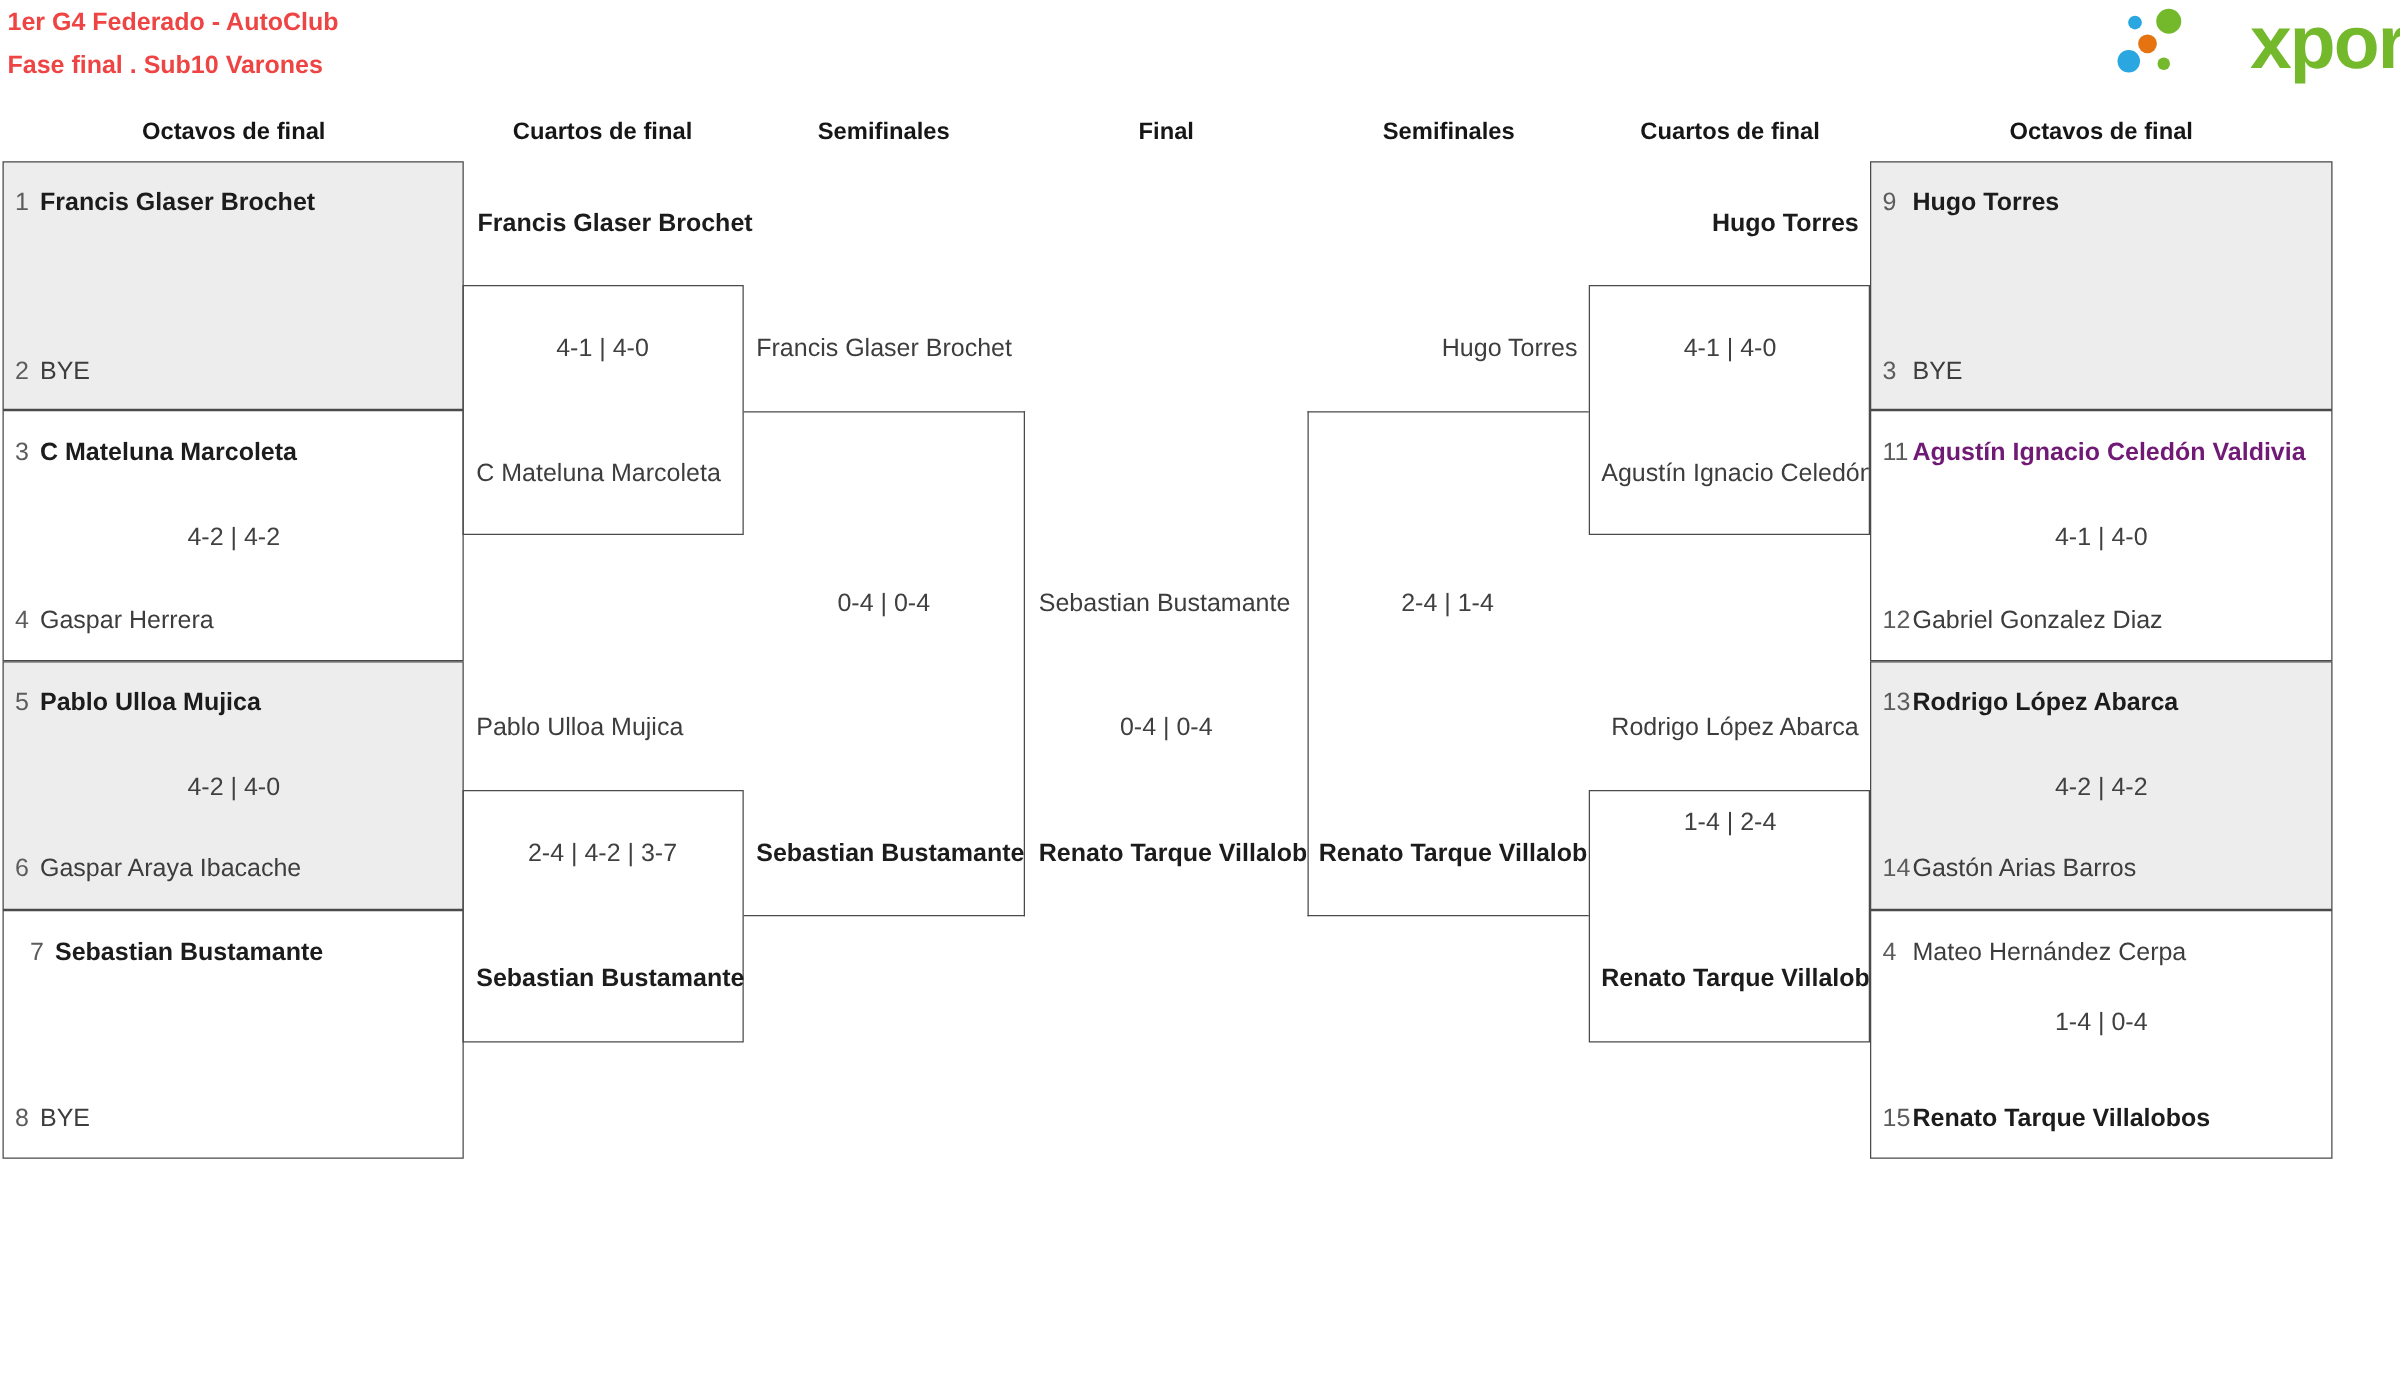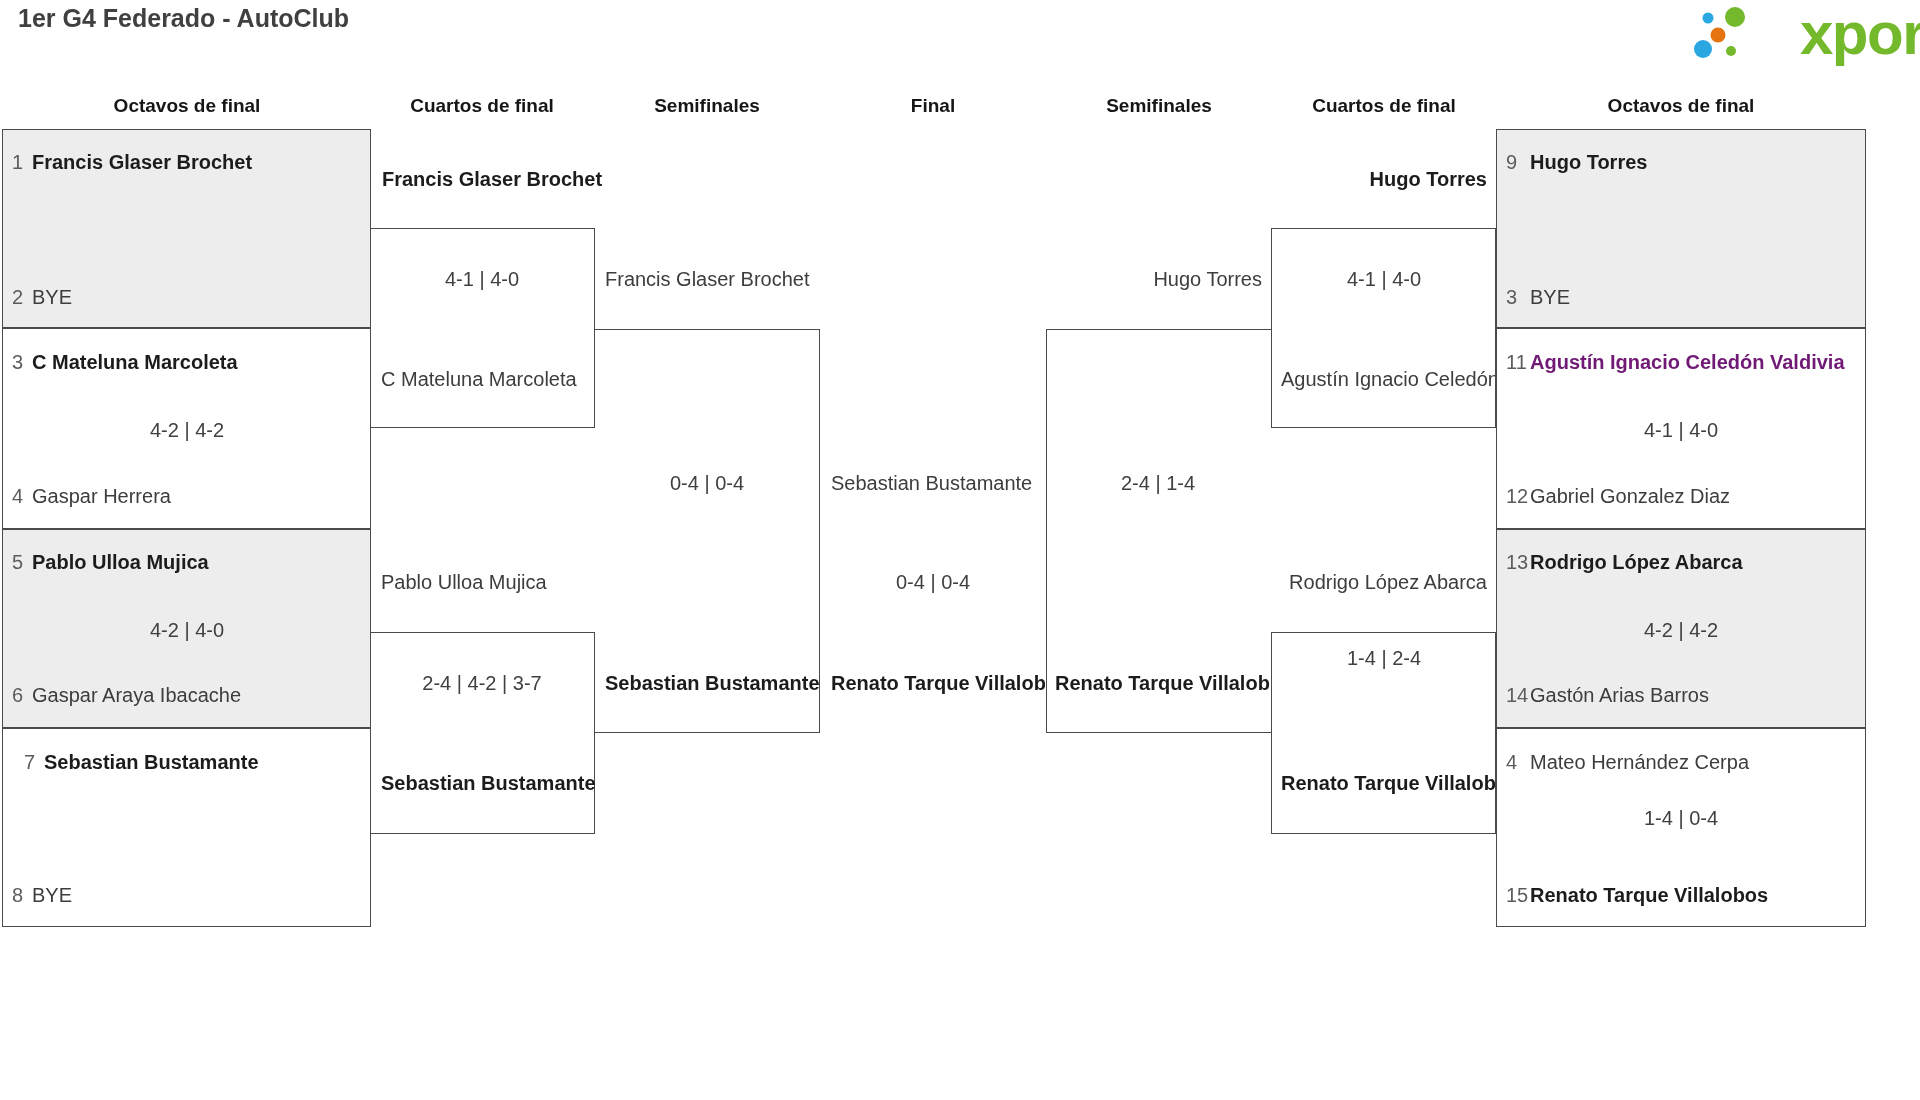--- a/index.html
+++ b/index.html
@@ -6,25 +6,25 @@
   body { font-family: "Liberation Sans", sans-serif; }
   .canvas {
     position: relative;
     width: 1920px;
     height: 1100px;
     background: #ffffff;
     overflow: hidden;
   }
   .title {
     position: absolute;
-    left: 18px; top: 1px;
-    font-size: 25px;
+    left: 6px; top: 1px;
+    font-size: 20px;
     font-weight: 600;
     line-height: 34px;
-    color: #404040;
+    color: #ef4444;
     white-space: nowrap;
   }
   .hdr {
     position: absolute;
     top: 92px;
     height: 28px;
     line-height: 28px;
     transform: translateX(-50%);
     font-size: 19px;
     font-weight: 600;
@@ -84,20 +84,21 @@
     margin-left: 44px;
   }
 </style>
 </head>
 <body>
 
 <div class="canvas">
 
   <div class="title">
     <div>1er G4 Federado - AutoClub</div>
+    <div>Fase final . Sub10 Varones</div>
   </div>
 
   <div class="logo">
     <svg class="logo-dots" width="64" height="64" viewBox="0 0 64 64">
       <circle cx="18" cy="16" r="5.5" fill="#2aa7e0"></circle>
       <circle cx="45" cy="15" r="10" fill="#74b82c"></circle>
       <circle cx="28" cy="33" r="7.5" fill="#e57410"></circle>
       <circle cx="13" cy="47" r="9" fill="#2aa7e0"></circle>
       <circle cx="41" cy="49" r="5" fill="#74b82c"></circle>
     </svg>

